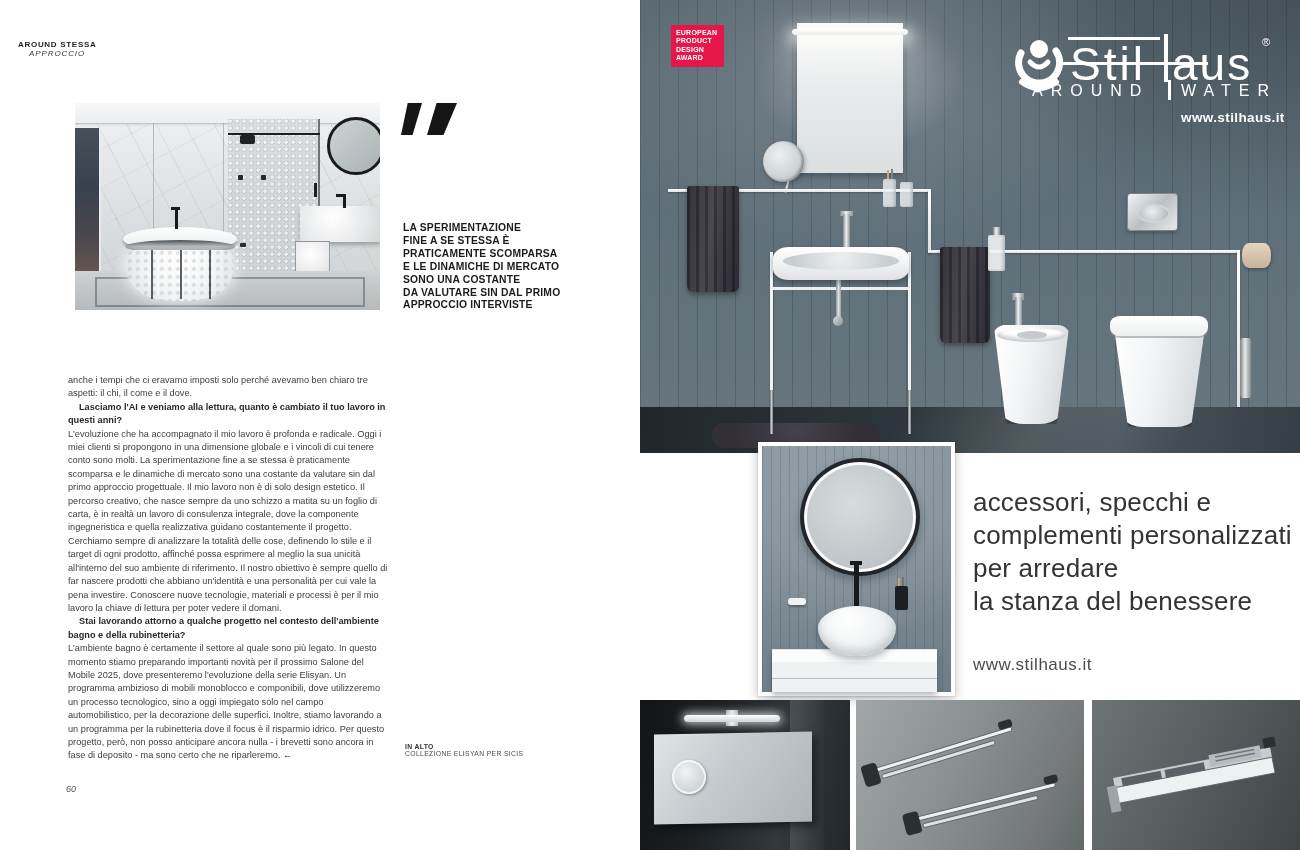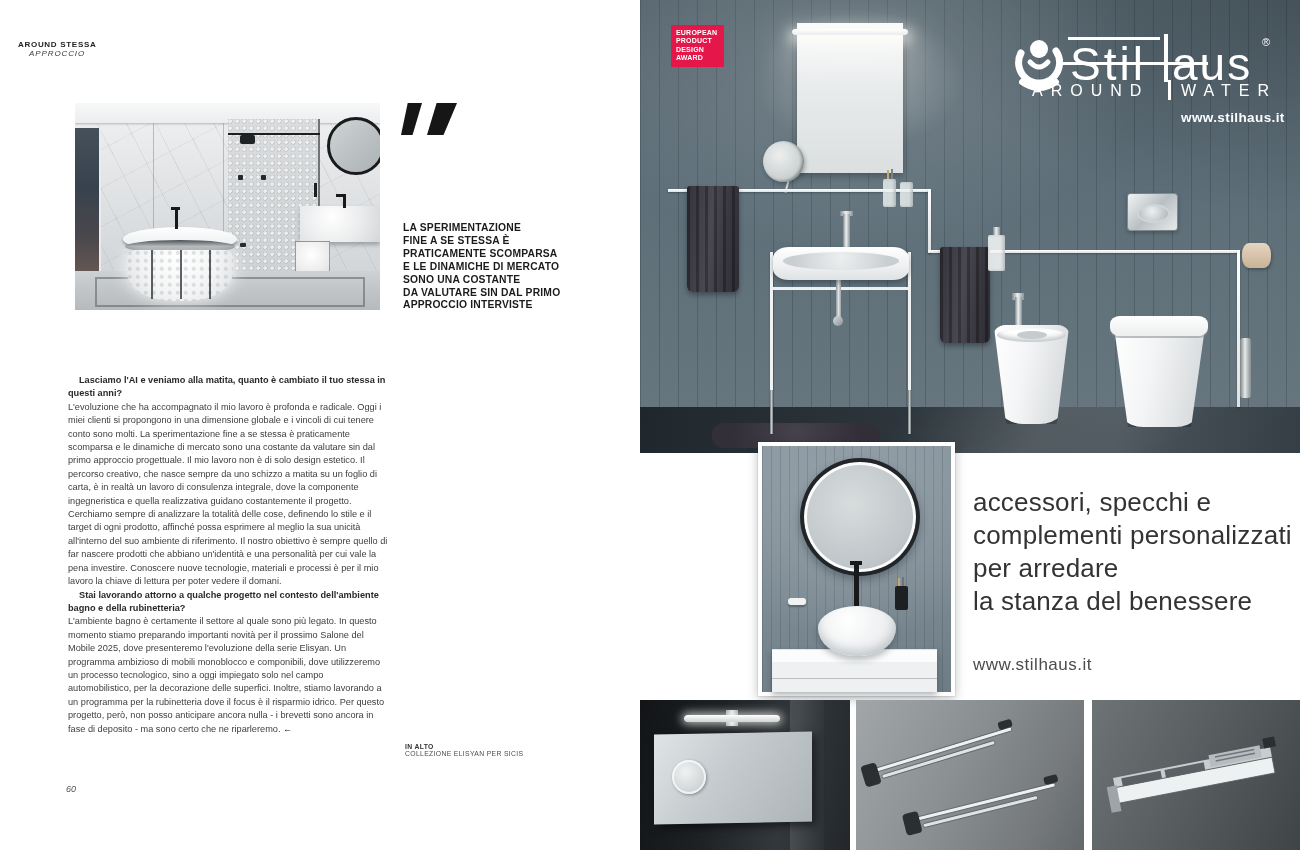--- a/index.html
+++ b/index.html
@@ -275,21 +275,22 @@
     </div>
     <div class="abs pull-quote">LA SPERIMENTAZIONE
 FINE A SE STESSA È
 PRATICAMENTE SCOMPARSA
 E LE DINAMICHE DI MERCATO
 SONO UNA COSTANTE
 DA VALUTARE SIN DAL PRIMO
 APPROCCIO INTERVISTE</div>
 
     <div class="abs article">
-        <p class="question">Lasciamo l'AI e veniamo alla matita, quanto è cambiato il tuo stessa in questi anni?</p>
+        <p class="normal">anche i tempi che ci eravamo imposti solo perché avevamo ben chiaro tre aspetti: il chi, il come e il dove.</p>
+        <p class="question">Lasciamo l'AI e veniamo alla lettura, quanto è cambiato il tuo lavoro in questi anni?</p>
         <p class="normal">L'evoluzione che ha accompagnato il mio lavoro è profonda e radicale. Oggi i miei clienti si propongono in una dimensione globale e i vincoli di cui tenere conto sono molti. La sperimentazione fine a se stessa è praticamente scomparsa e le dinamiche di mercato sono una costante da valutare sin dal primo approccio progettuale. Il mio lavoro non è di solo design estetico. Il percorso creativo, che nasce sempre da uno schizzo a matita su un foglio di carta, è in realtà un lavoro di consulenza integrale, dove la componente ingegneristica e quella realizzativa guidano costantemente il progetto. Cerchiamo sempre di analizzare la totalità delle cose, definendo lo stile e il target di ogni prodotto, affinché possa esprimere al meglio la sua unicità all'interno del suo ambiente di riferimento. Il nostro obiettivo è sempre quello di far nascere prodotti che abbiano un'identità e una personalità per cui vale la pena investire. Conoscere nuove tecnologie, materiali e processi è per il mio lavoro la chiave di lettura per poter vedere il domani.</p>
         <p class="question">Stai lavorando attorno a qualche progetto nel contesto dell'ambiente bagno e della rubinetteria?</p>
         <p class="normal">L'ambiente bagno è certamente il settore al quale sono più legato. In questo momento stiamo preparando importanti novità per il prossimo Salone del Mobile 2025, dove presenteremo l'evoluzione della serie Elisyan. Un programma ambizioso di mobili monoblocco e componibili, dove utilizzeremo un processo tecnologico, sino a oggi impiegato solo nel campo automobilistico, per la decorazione delle superfici. Inoltre, stiamo lavorando a un programma per la rubinetteria dove il focus è il risparmio idrico. Per questo progetto, però, non posso anticipare ancora nulla - i brevetti sono ancora in fase di deposito - ma sono certo che ne riparleremo.<span class="end-mark"> ←</span></p>
       </div>
 
     <div class="abs caption">
       <div class="cap-t">IN ALTO</div>
       <div>COLLEZIONE ELISYAN PER SICIS</div>
     </div>
     <div class="abs page-num">60</div>

